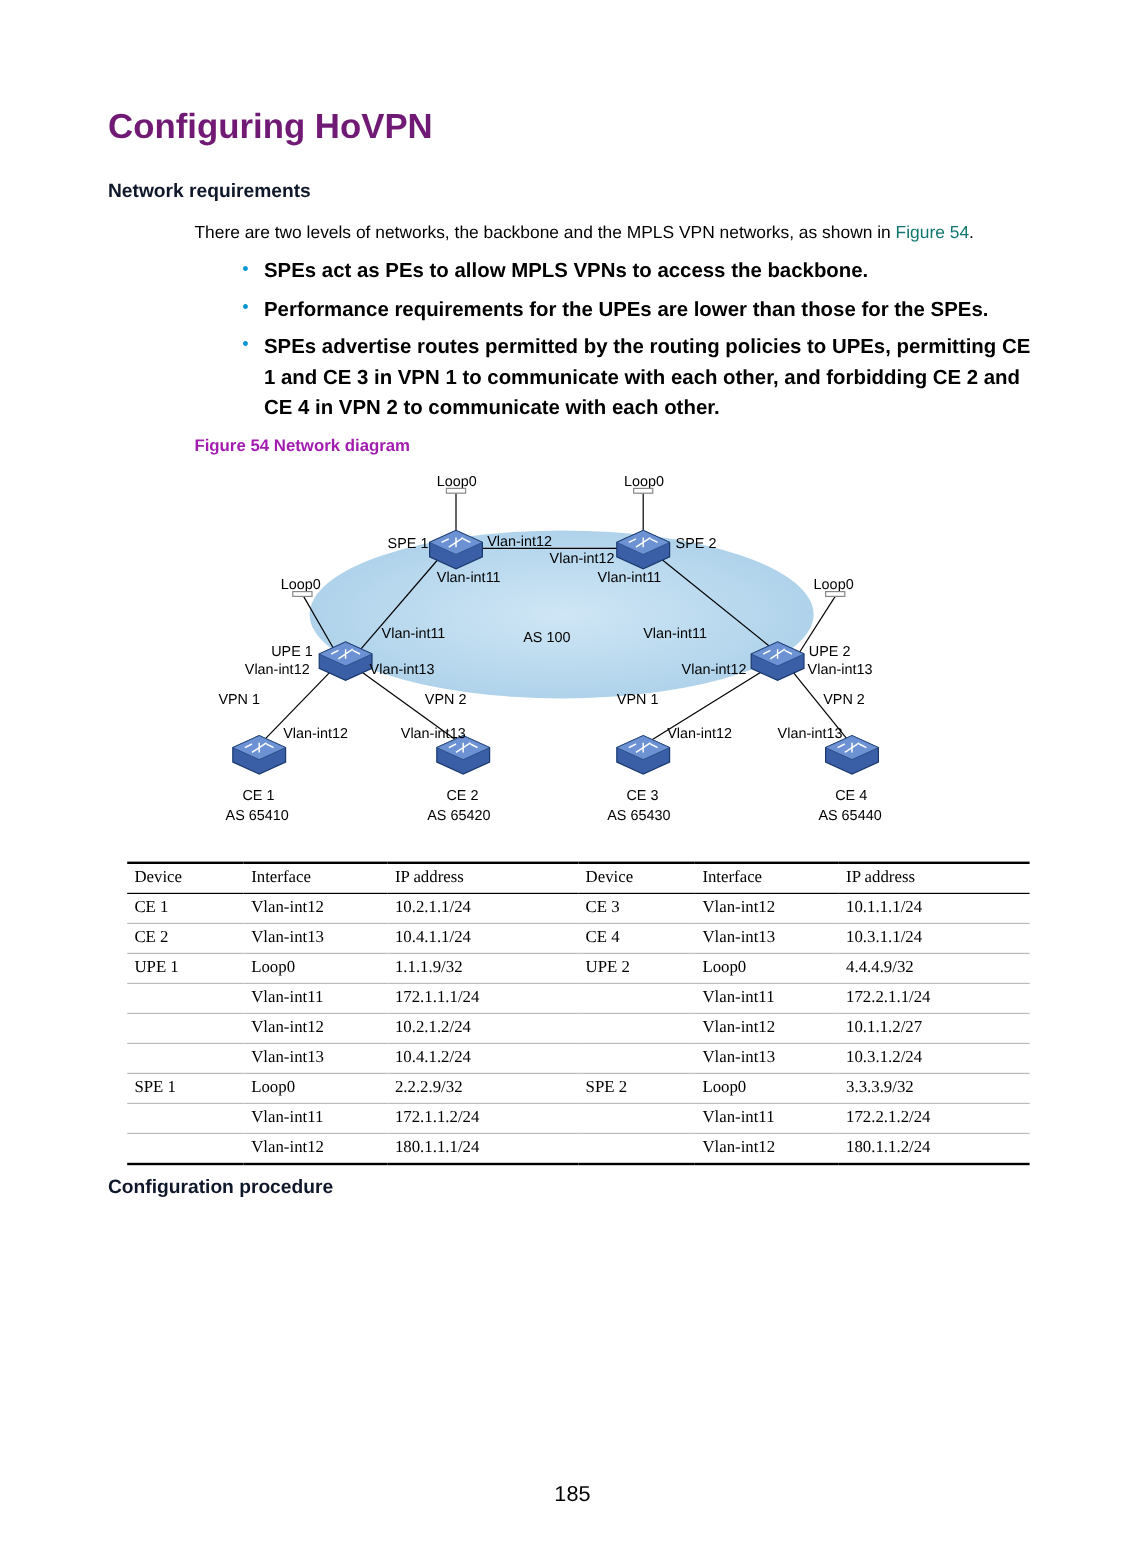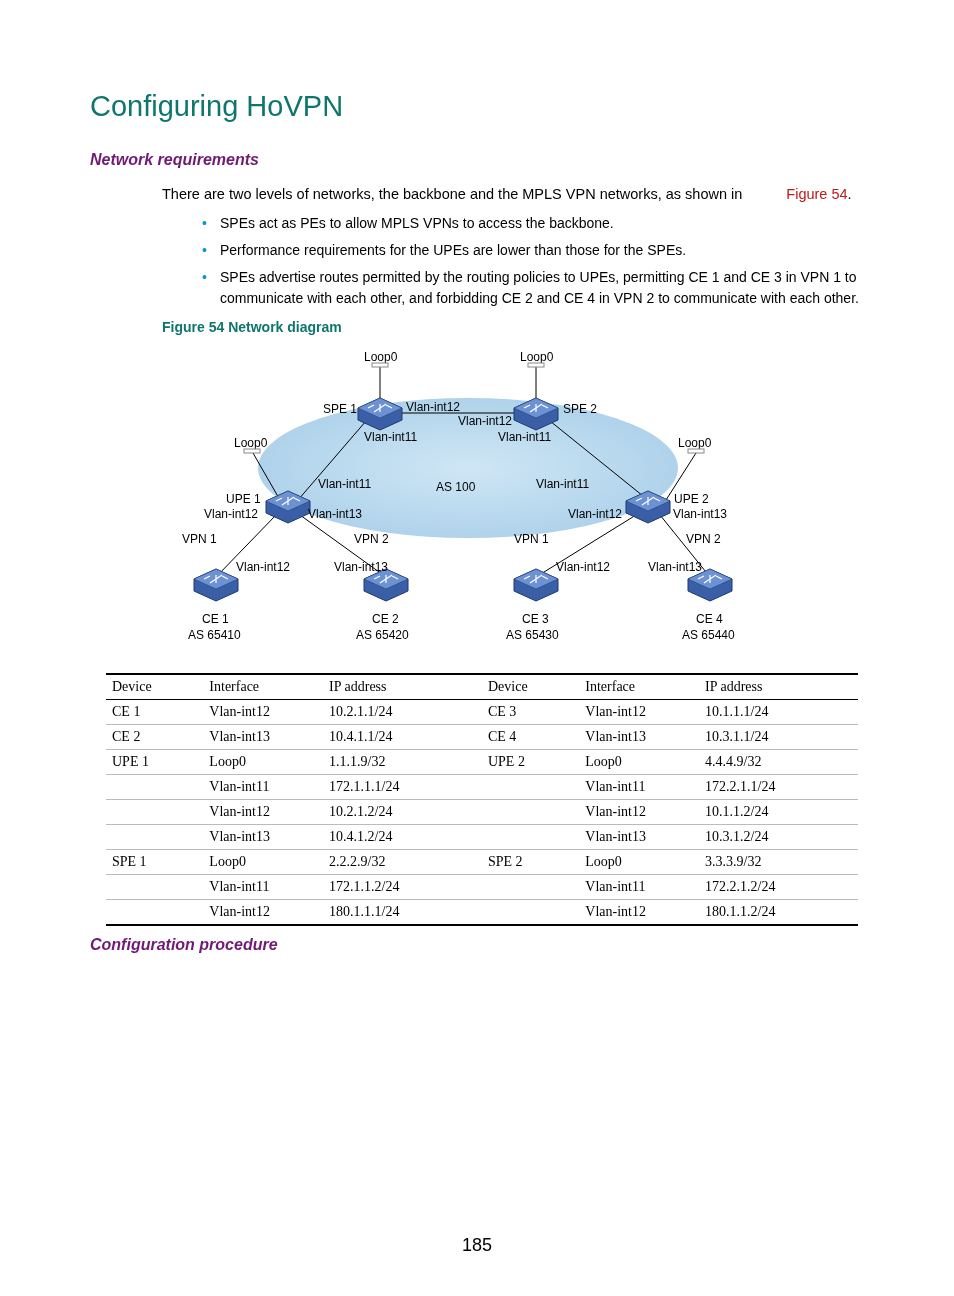--- a/index.html
+++ b/index.html
@@ -11,64 +11,63 @@
   }
   .page {
     width: 954px;
     min-height: 1296px;
     margin: 0 auto;
     padding: 90px 90px 40px 90px;
     box-sizing: border-box;
     position: relative;
   }
   h1 {
-    color: #0f766e;
+    color: #701a75;
     font-size: 29px;
-    font-weight: normal;
+    font-weight: bold;
     margin: 0 0 28px 0;
   }
   h2 {
-    color: #701a75;
+    color: #0f172a;
     font-size: 16px;
     font-weight: bold;
     margin: 10px 0 12px 0;
-    font-style: italic;
   }
   .body-text {
     margin-left: 72px;
     font-size: 14.5px;
     line-height: 1.5;
     margin-bottom: 8px;
   }
   .link {
-    color: #b91c1c;
-    margin-left: 40px;
+    color: #0f766e;
   }
   ul.bullets {
     list-style: none;
     padding: 0;
     margin: 4px 0 10px 108px;
   }
   ul.bullets li {
     position: relative;
-    font-size: 14px;
+    font-size: 17px;
     line-height: 1.5;
     padding-left: 22px;
     margin-bottom: 6px;
+    font-weight: bold;
   }
   ul.bullets li::before {
     content: "•";
     position: absolute;
     left: 4px;
     top: 0;
     color: #0096d6;
     font-size: 14px;
   }
   .figure-caption {
-    color: #0f766e;
+    color: #a21caf;
     font-size: 14px;
     font-weight: bold;
     margin: 6px 0 8px 72px;
   }
   .diagram-wrap {
     margin-left: 48px;
   }
   .ip-table {
     margin: 6px 0 0 16px;
     width: 752px;
@@ -281,21 +280,21 @@
           <td></td>
           <td>Vlan-int11</td>
           <td>172.2.1.1/24</td>
         </tr>
         <tr>
           <td></td>
           <td>Vlan-int12</td>
           <td>10.2.1.2/24</td>
           <td></td>
           <td>Vlan-int12</td>
-          <td>10.1.1.2/24</td>
+          <td>10.1.1.2/27</td>
         </tr>
         <tr>
           <td></td>
           <td>Vlan-int13</td>
           <td>10.4.1.2/24</td>
           <td></td>
           <td>Vlan-int13</td>
           <td>10.3.1.2/24</td>
         </tr>
         <tr>

